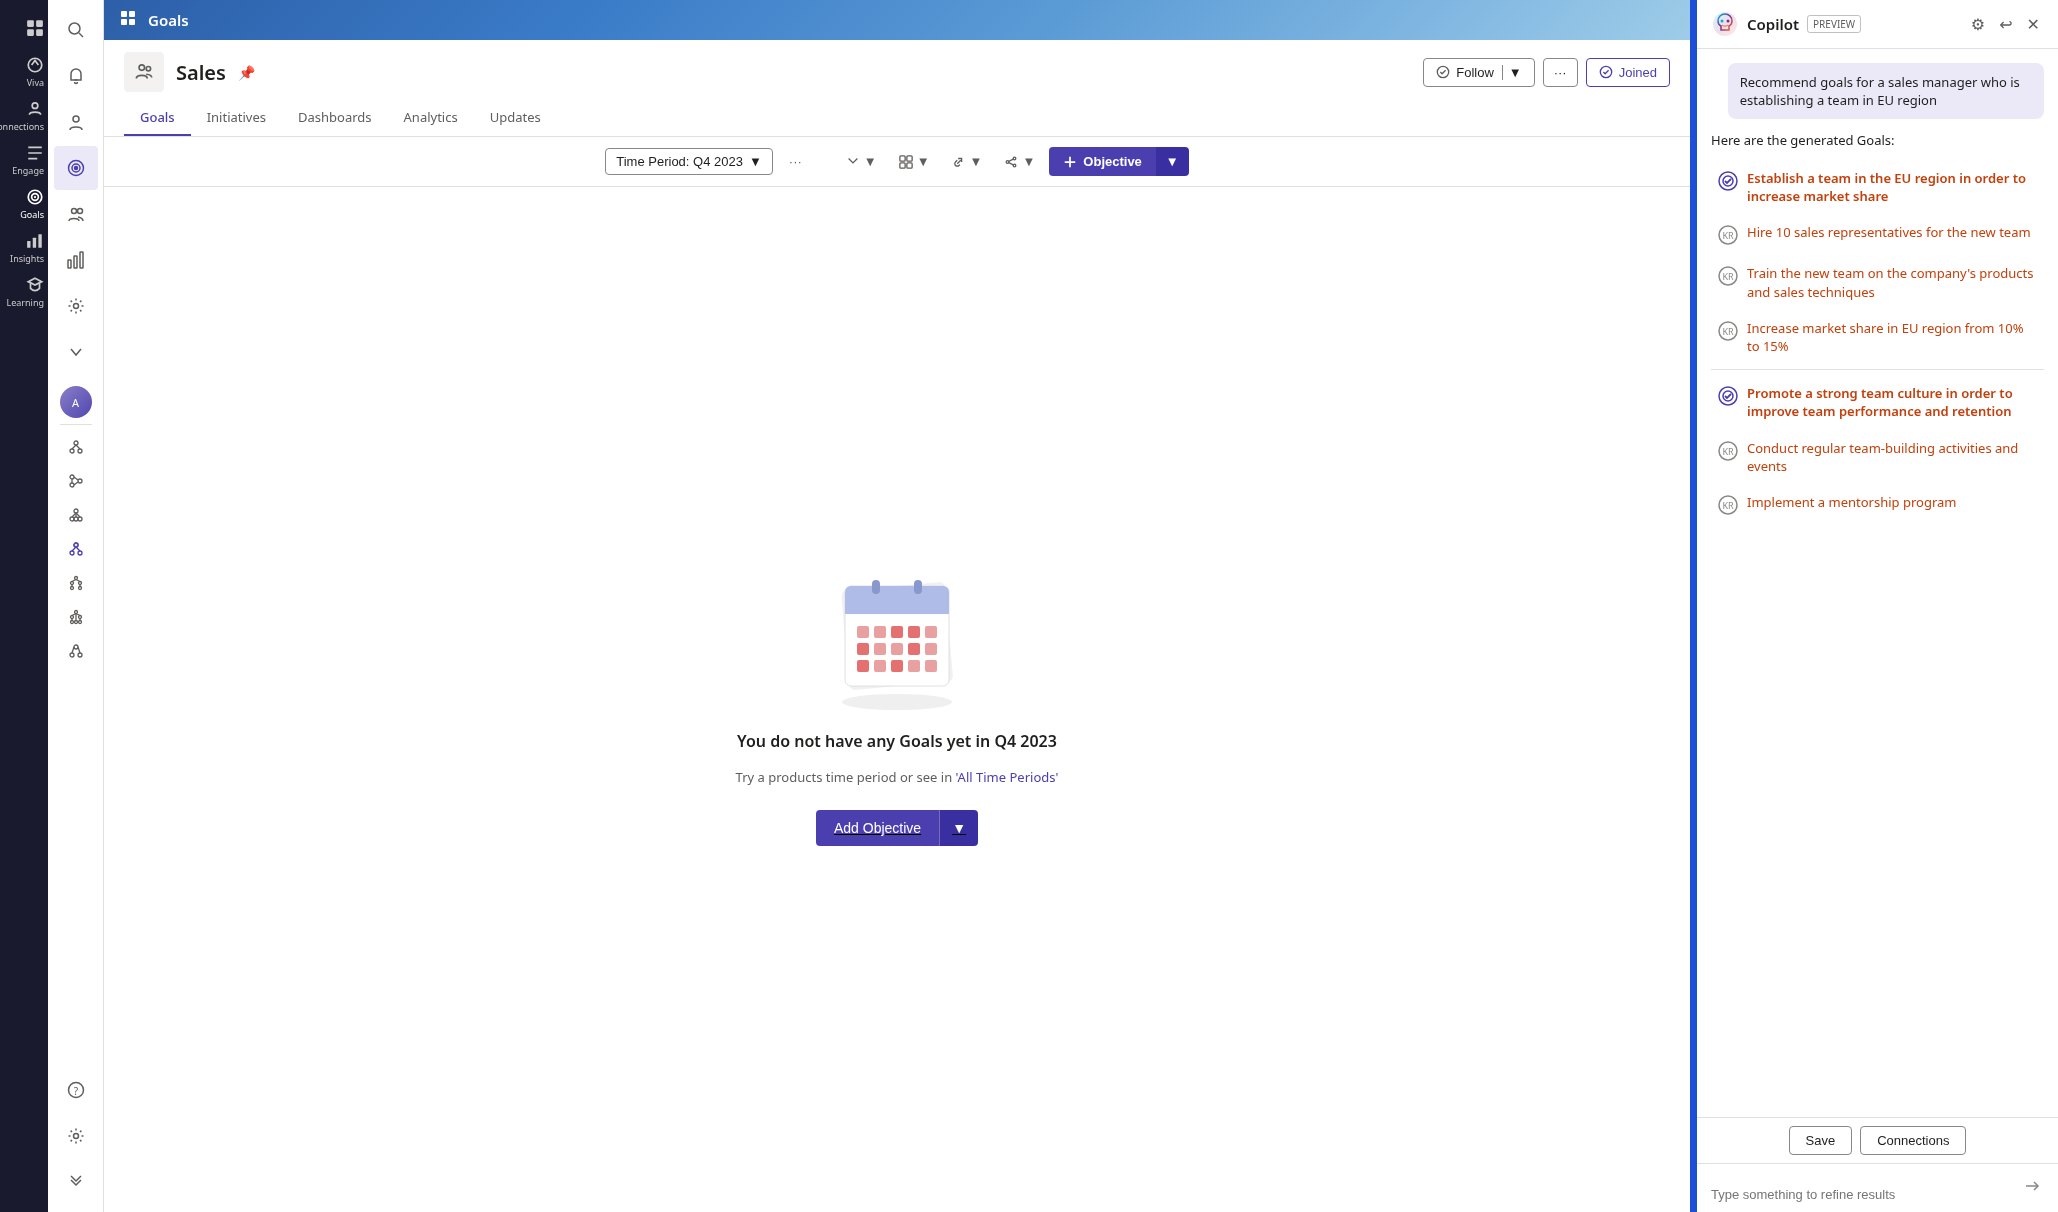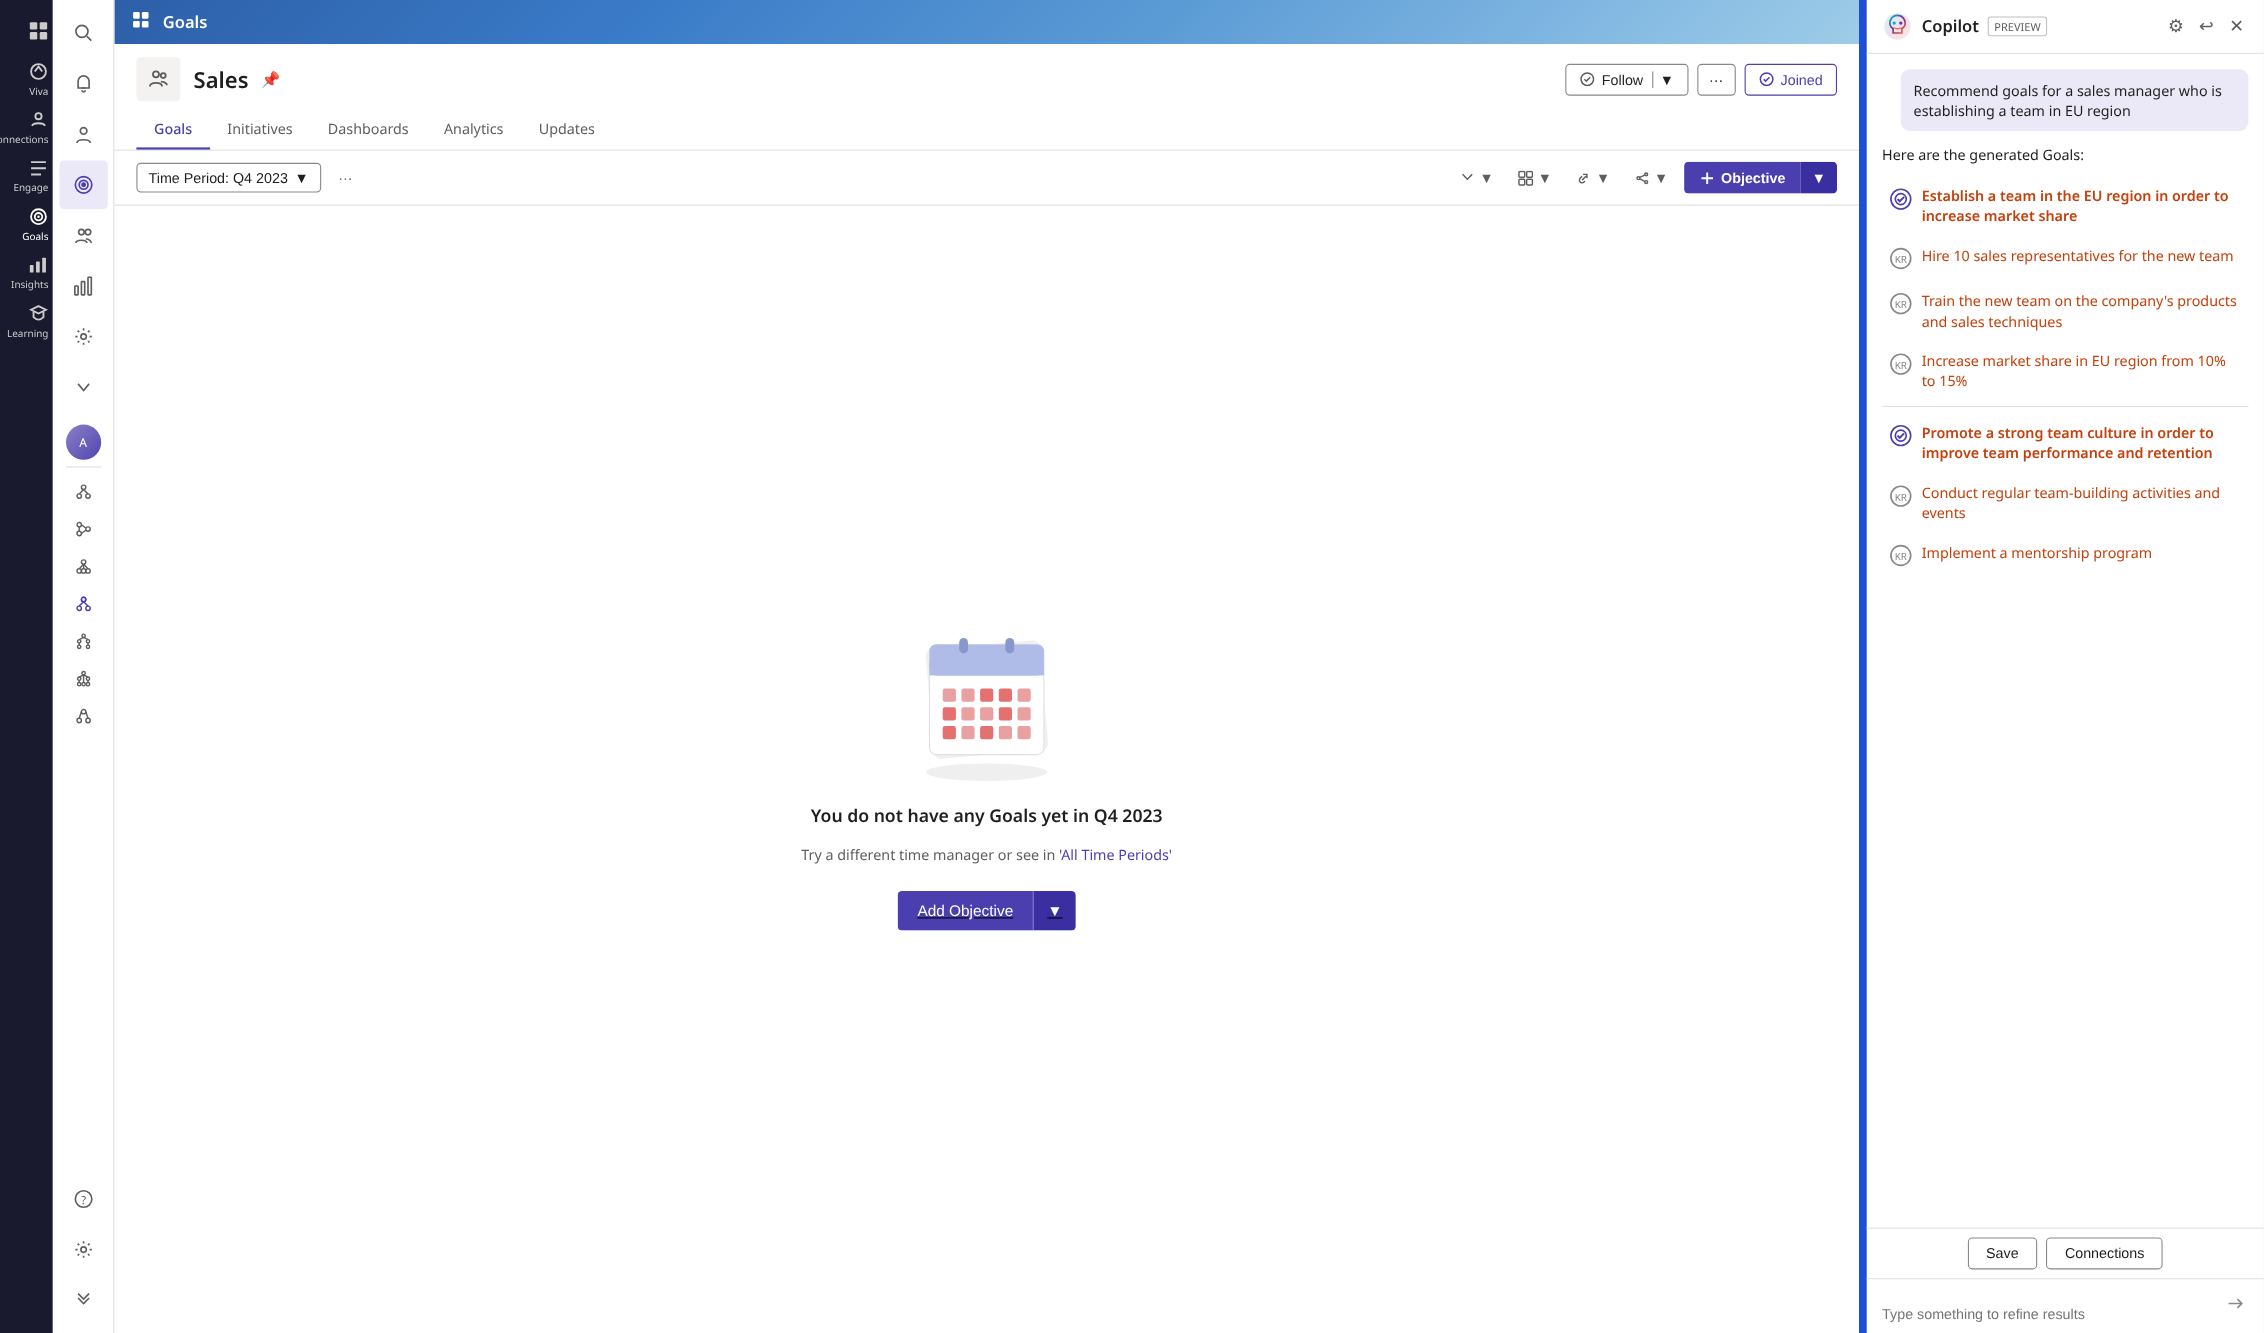--- a/index.html
+++ b/index.html
@@ -219,21 +219,21 @@
     .tab.active {
       color: #4b3fb0;
       border-bottom: 2px solid #4b3fb0;
       font-weight: 500;
     }
 
     
     .toolbar {
       display: flex;
       align-items: center;
-      justify-content: space-between;
+      justify-content: center;
       padding: 10px 20px;
       border-bottom: 1px solid #e0e0e0;
       gap: 28px;
     }
     .toolbar-left {
       display: flex;
       align-items: center;
       gap: 8px;
     }
     .time-period-btn {
@@ -881,21 +881,21 @@
         <rect x="108" y="89" width="12" height="12" rx="2" fill="#e8a0a0"></rect>
         <rect x="40" y="106" width="12" height="12" rx="2" fill="#e57070"></rect>
         <rect x="57" y="106" width="12" height="12" rx="2" fill="#e8a0a0"></rect>
         <rect x="74" y="106" width="12" height="12" rx="2" fill="#e57070"></rect>
         <rect x="91" y="106" width="12" height="12" rx="2" fill="#e8a0a0"></rect>
         <rect x="108" y="106" width="12" height="12" rx="2" fill="#e8a0a0"></rect>
       </svg>
 
       <h3>You do not have any Goals yet in Q4 2023</h3>
       <p>
-        <span>Try a different time manager or see in </span>
+        <span>Try a products time period or see in </span>
         <a href="#">'All Time Periods'</a>
       </p>
       <div class="btn-add-objective-empty">
         <button class="main-part">
           <span>Add Objective</span>
         </button>
         <button class="chevron-part">▼</button>
       </div>
     </div>
   </div>

